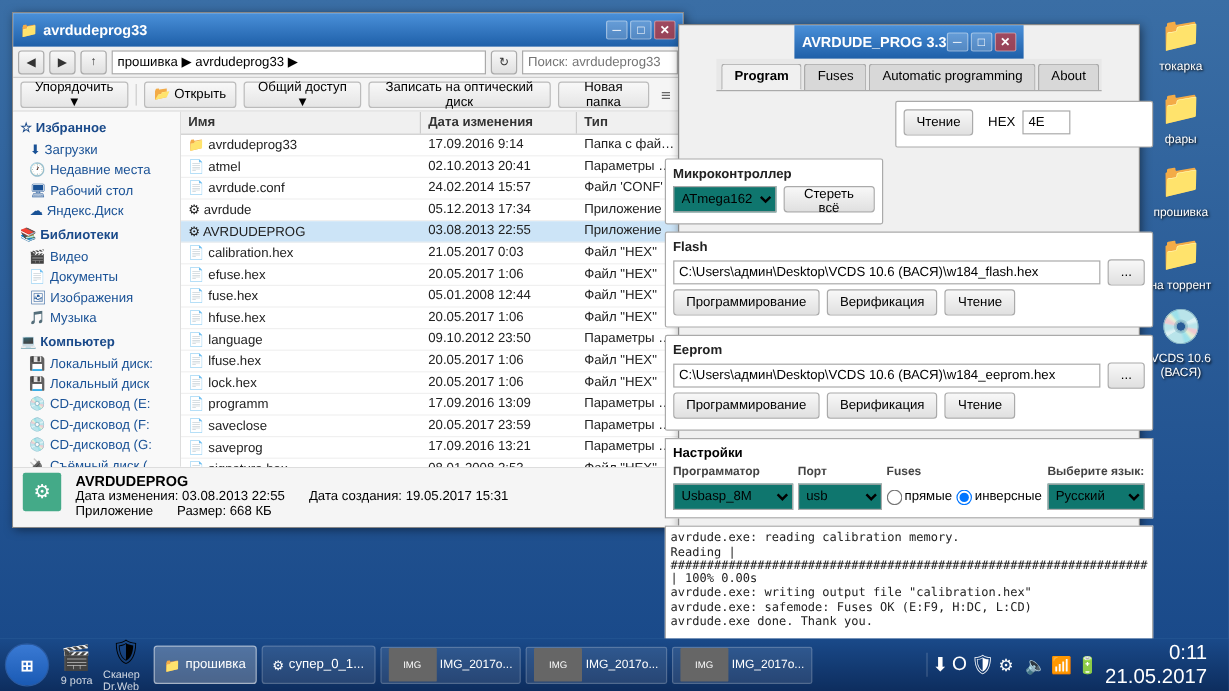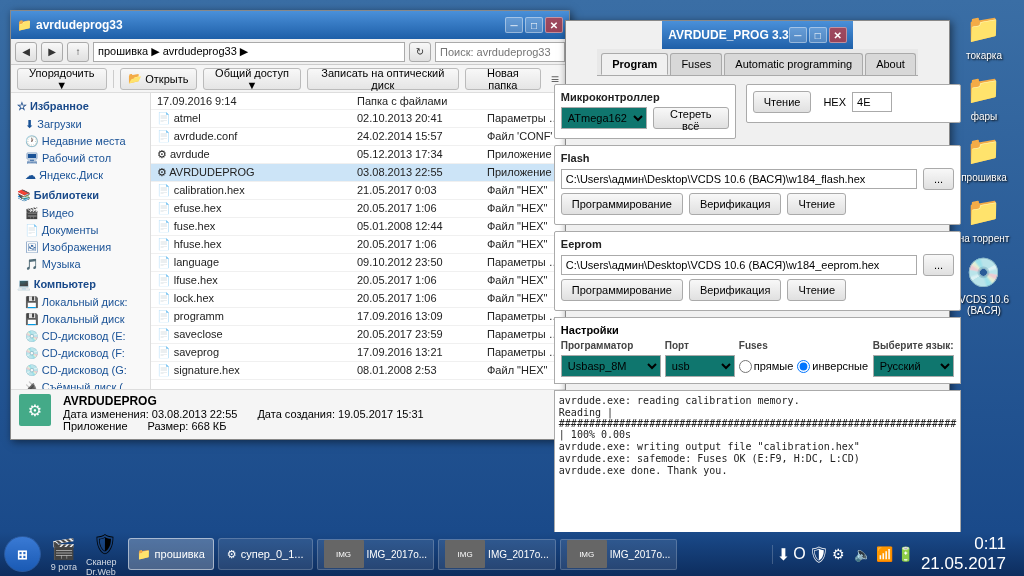--- a/index.html
+++ b/index.html
@@ -659,22 +659,28 @@
           <div class="sidebar-item">💾 Локальный диск</div>
           <div class="sidebar-item">💿 CD-дисковод (E:</div>
           <div class="sidebar-item">💿 CD-дисковод (F:</div>
           <div class="sidebar-item">💿 CD-дисковод (G:</div>
           <div class="sidebar-item">🔌 Съёмный диск (</div>
 
         </div>
       </div>
 
       <div class="file-list">
+        <div class="file-list-header">
+          <div>Имя</div>
+          <div>Дата изменения</div>
+          <div>Тип</div>
+        </div>
         <div id="file-rows-container">
             <div class="file-row">
+              <div><span class="file-icon">📁 avrdudeprog33</span></div>
               <div>17.09.2016 9:14</div>
               <div>Папка с файлами</div>
             </div>
             <div class="file-row">
               <div><span class="file-icon">📄 atmel</span></div>
               <div>02.10.2013 20:41</div>
               <div>Параметры конф...</div>
             </div>
             <div class="file-row">
               <div><span class="file-icon">📄 avrdude.conf</span></div>
@@ -779,21 +785,21 @@
     <div class="tab-bar">
       <div class="tab active">Program</div>
       <div class="tab">Fuses</div>
       <div class="tab">Automatic programming</div>
       <div class="tab">About</div>
     </div>
 
     <div class="avrdude-content">
 
       <div style="display:flex;gap:10px;align-items:flex-start;">
-        <div class="avr-section" style="flex:1;">
+        <div class="avr-section" style="flex:1;margin-top:48px;">
           <div class="avr-section-title">Микроконтроллер</div>
           <div class="avr-row">
             <select class="avr-select">
               <option>ATmega162</option>
             </select>
             <button class="avr-btn">Стереть всё</button>
           </div>
         </div>
         <div class="avr-section" style="flex:1.2;">
           <div class="avr-row">

